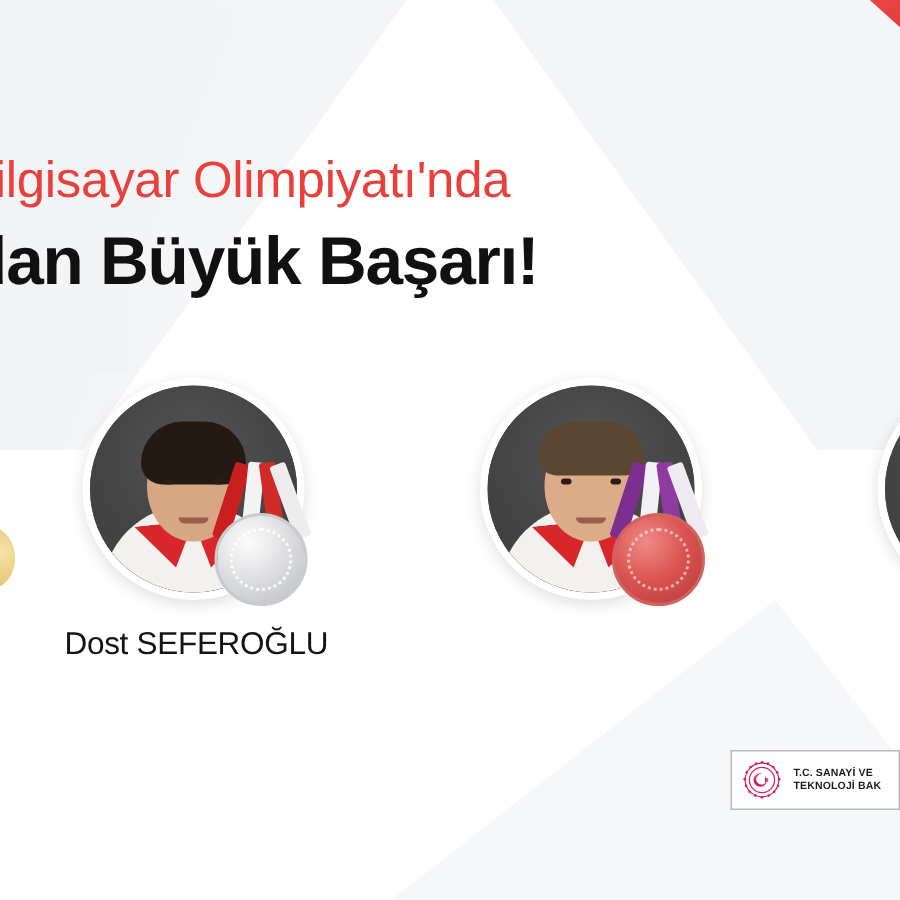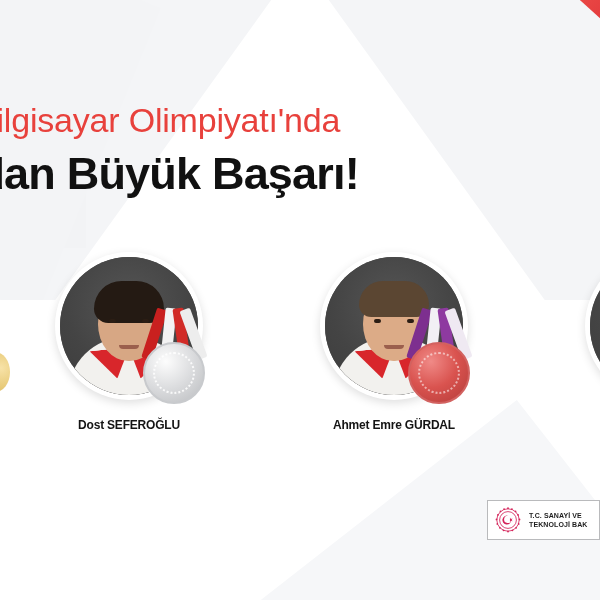--- a/index.html
+++ b/index.html
@@ -310,22 +310,22 @@
     content: "";
     position: absolute;
     inset: 8px;
     border-radius: 50%;
     border: 2px dotted rgba(255,255,255,0.55);
   }
   .medal.silver .disc::after { border-color: rgba(255,255,255,0.85); }
 
   .winner-name {
     margin-top: 18px;
-    font-size: 12px;
-    font-weight: 700;
+    font-size: 21px;
+    font-weight: 400;
     color: #141414;
     letter-spacing: -0.2px;
     white-space: nowrap;
   }
 
   
   .gold-fragment {
     position: absolute;
     left: -20px;
     top: 352px;
@@ -436,21 +436,20 @@
         <div class="medal bronze">
           <div class="ribbon">
             <span class="rb1"></span>
               <span class="rb2"></span>
             <span class="rb3"></span>
               <span class="rb4"></span>
           </div>
           <div class="disc"></div>
         </div>
       </div>
-      <div class="winner-name">Ahmet Emre GÜRDAL</div>
     </div>
 
     <div class="winner w3">
       <div class="avatar-wrap">
         <div class="avatar-ring"></div>
         <div class="avatar">
           <div class="p-bg"></div>
         </div>
       </div>
       <div class="winner-name">Yun</div>

